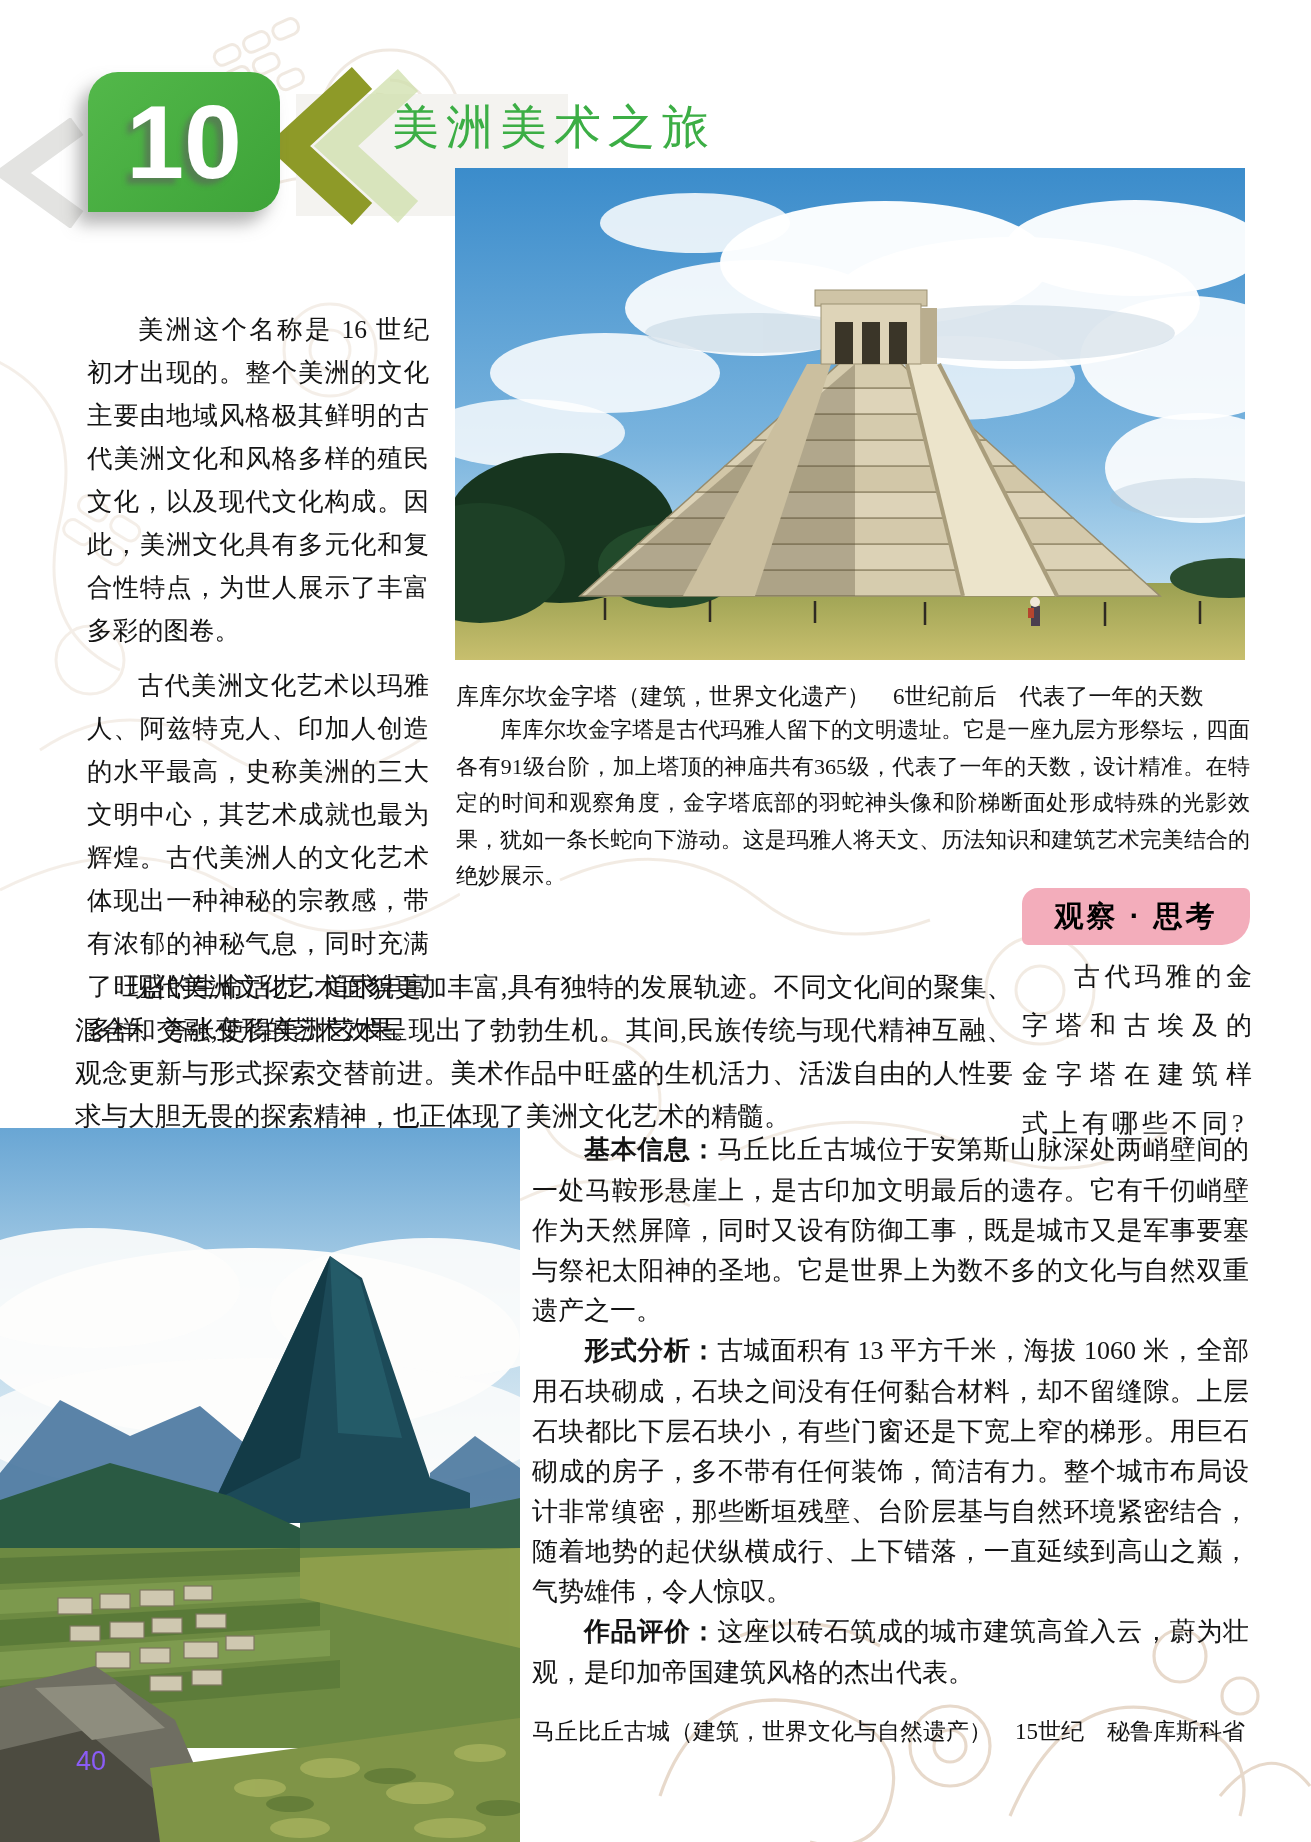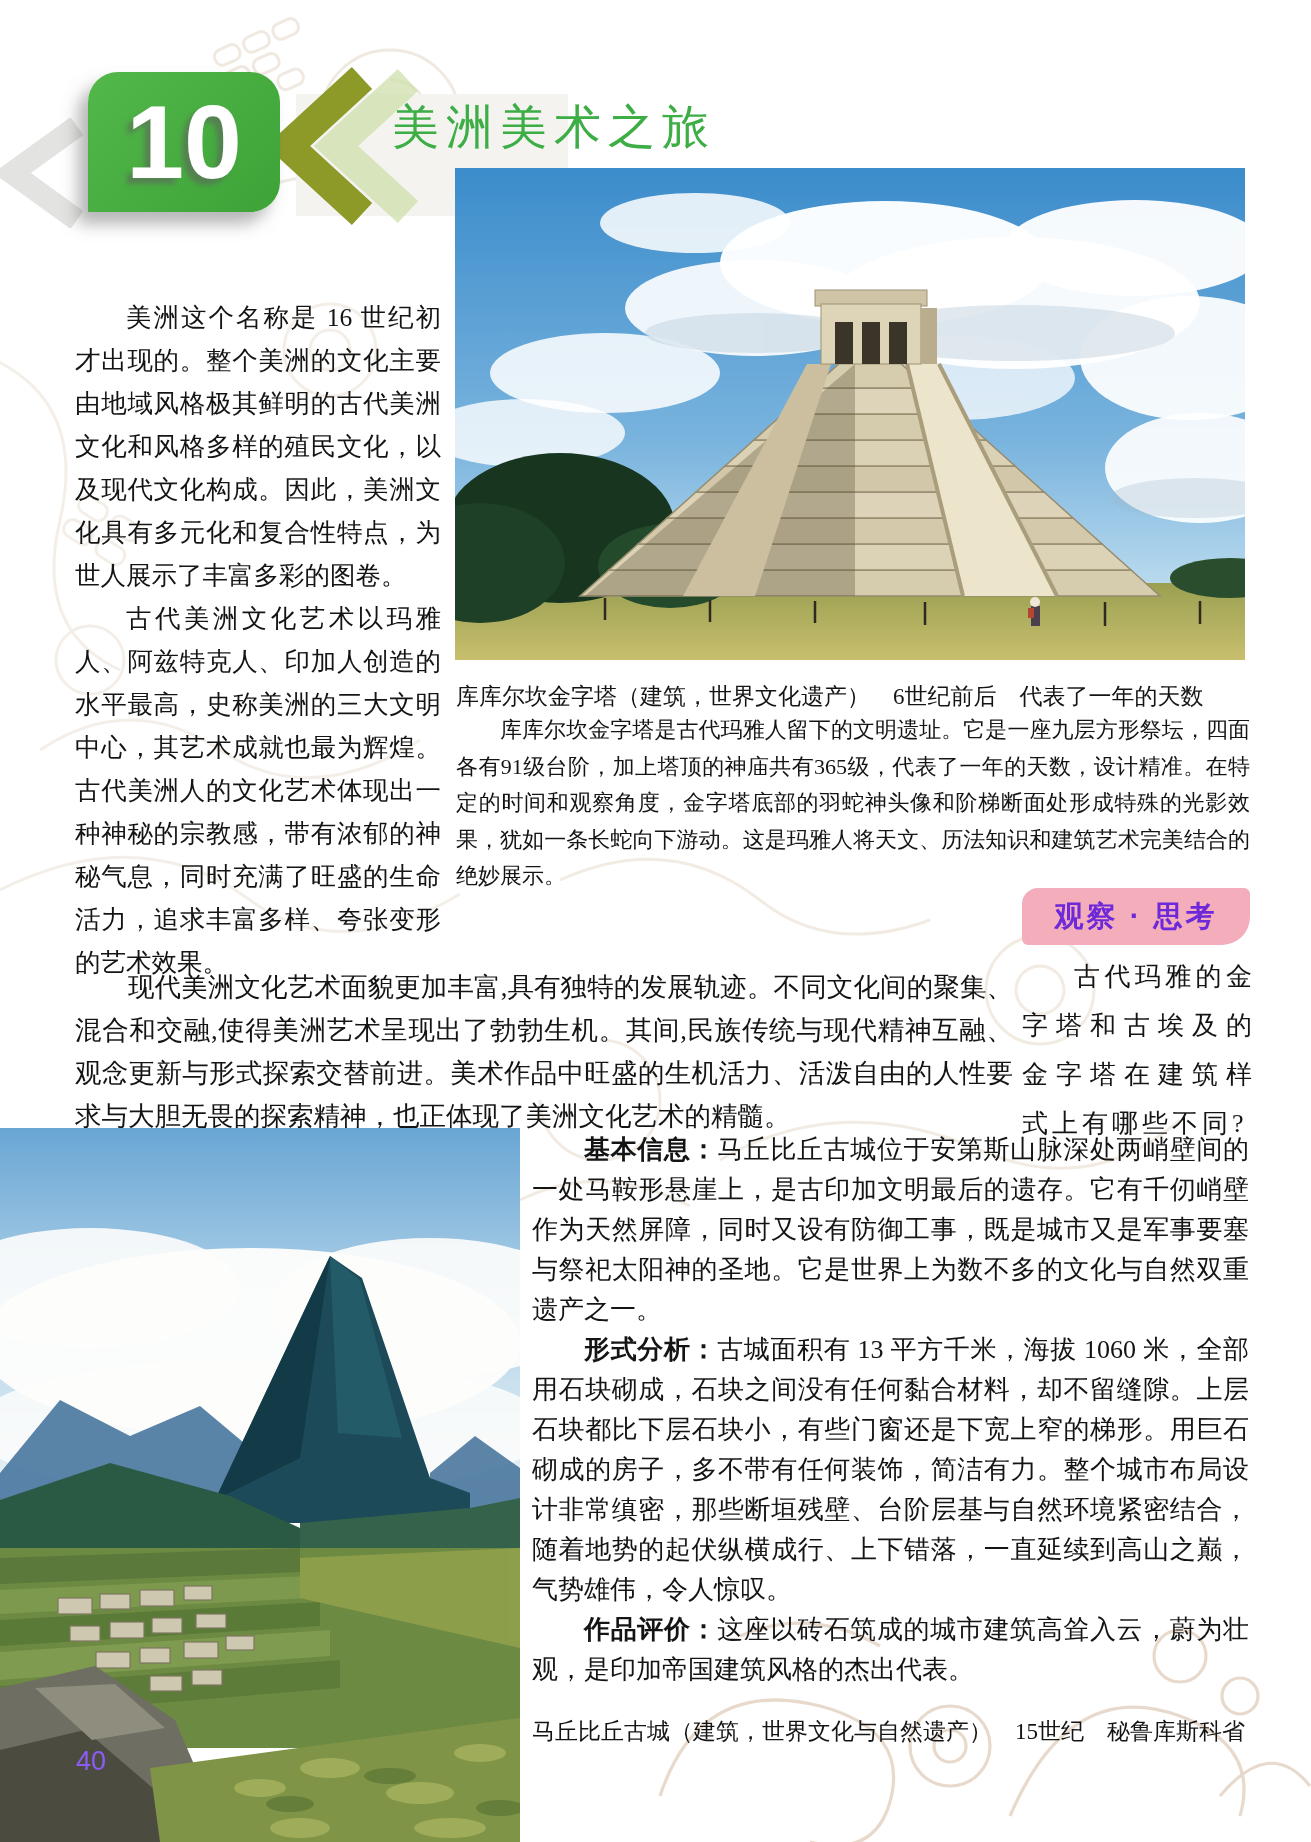--- a/index.html
+++ b/index.html
@@ -22,34 +22,34 @@
   .page-title{left:392px;top:96px;font-size:47px;font-weight:normal;color:#3cae45;letter-spacing:7px;z-index:3;}
 
   
   .fig{z-index:2;overflow:hidden;}
   .fig svg{display:block;width:100%;height:100%;}
   .kukulkan{left:455px;top:168px;width:790px;height:492px;}
   .machu{left:0px;top:1128px;width:520px;height:714px;}
 
   
   .intro-col{left:75px;top:296px;width:366px;font-size:25.5px;line-height:43px;text-align:justify;}
-  .intro-col p{margin:0;text-indent:2em;}
+  .intro-col p{margin:12px;text-indent:2em;}
   .kuk-caption{left:456px;top:681px;width:792px;font-size:23px;}
   .kuk-desc{left:456px;top:712px;width:794px;font-size:22px;line-height:36.5px;text-align:justify;text-indent:2em;}
   .modern-para{left:75px;top:966px;width:938px;font-size:26.5px;line-height:43px;text-align:justify;text-indent:2em;}
 
   .observe-badge{left:1022px;top:888px;width:228px;height:57px;background:#f3adbb;
       border-radius:16px 6px 28px 6px;display:flex;align-items:center;justify-content:center;
-      color:#6d28d9;font-weight:bold;font-size:29px;letter-spacing:3px;z-index:3;}
+      color:#000000;font-weight:bold;font-size:29px;letter-spacing:3px;z-index:3;}
   .observe-q{left:1022px;top:952px;width:234px;font-size:26px;line-height:49px;letter-spacing:4px;
       text-align:justify;text-indent:2em;z-index:3;}
 
   .machu-col{left:532px;top:1130px;width:717px;font-size:26px;line-height:40px;text-align:justify;}
   .machu-col p{margin:0;text-indent:2em;}
-  .sec-label{font-family:Liberation Serif, serif;font-weight:bold;}
+  .sec-label{font-family:Liberation Mono, monospace;font-weight:bold;}
   .machu-caption{left:532px;top:1716px;width:717px;font-size:23px;}
   .page-num{left:76px;top:1746px;font-size:27px;color:#8b5cf6;z-index:4;
       font-family:"Liberation Sans","DejaVu Sans",sans-serif;}
 </style>
 </head>
 <body>
 
 <svg class="wm" style="left:180px;top:0;opacity:.6" width="380" height="270" viewBox="0 0 380 270">
   <g fill="none" stroke="#e7dbce" stroke-width="3">
     <circle cx="210" cy="120" r="70"></circle>

